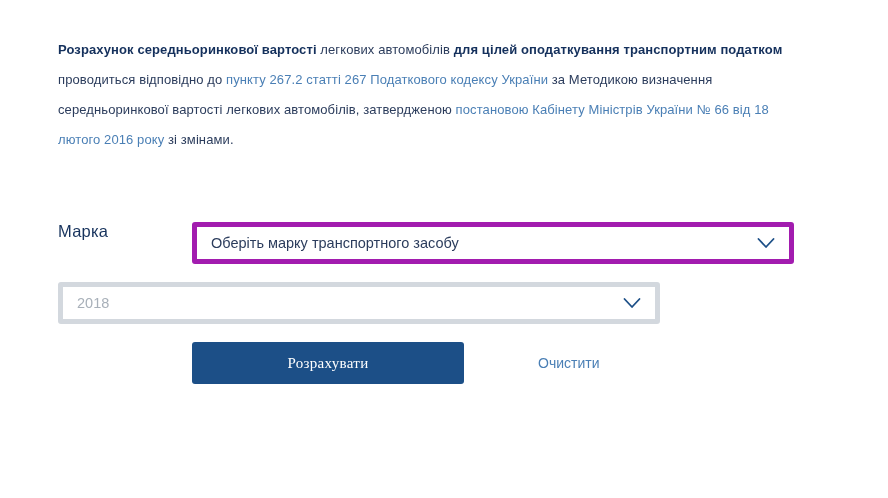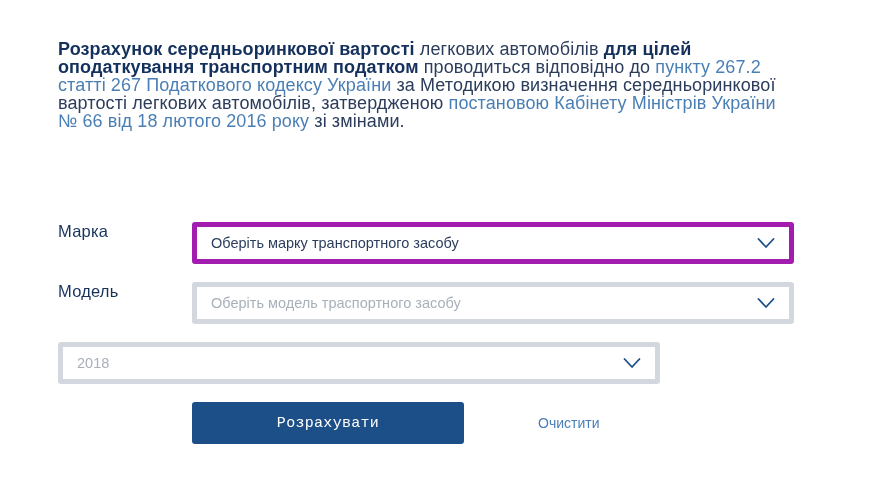--- a/index.html
+++ b/index.html
@@ -20,22 +20,22 @@
     height: 498px;
     box-sizing: border-box;
   }
 
   
   .intro {
     position: absolute;
     left: 58px;
     top: 22px;
     width: 740px;
-    font-size: 18px;
-    line-height: 18px;
+    font-size: 13px;
+    line-height: 30px;
     color: #1b2a49;
     letter-spacing: 0.1px;
   }
   .intro .bold {
     font-weight: bold;
     color: #14305c;
   }
   .intro .link {
     color: #4a7fb5;
     text-decoration: none;
@@ -109,21 +109,21 @@
     margin-top: 8px;
     padding-left: 134px;
   }
   .btn-primary {
     width: 272px;
     height: 42px;
     background: #1c4f87;
     color: #ffffff;
     border: none;
     border-radius: 3px;
-    font-family: Liberation Mono, monospace;
+    font-family: Liberation Serif, serif;
     font-size: 15px;
     letter-spacing: 0.3px;
     cursor: pointer;
   }
   .btn-link {
     margin-left: 74px;
     background: none;
     border: none;
     color: #4a7fb5;
     font-family: Liberation Sans, sans-serif;
@@ -148,31 +148,20 @@
       <div class="select">
         <span class="value">Оберіть марку транспортного засобу</span>
         <span class="chev">
           <svg width="18" height="12" viewBox="0 0 18 12" xmlns="http://www.w3.org/2000/svg">
             <polyline points="1.5,2 9,10 16.5,2" fill="none" stroke="#1c4f87" stroke-width="1.8" stroke-linecap="round" stroke-linejoin="round"></polyline>
           </svg>
         </span>
       </div>
     </div>
 
-    <div class="row">
-      <div class="row-label">Модель</div>
-      <div class="select disabled">
-        <span class="value">Оберіть модель траспортного засобу</span>
-        <span class="chev">
-          <svg width="18" height="12" viewBox="0 0 18 12" xmlns="http://www.w3.org/2000/svg">
-            <polyline points="1.5,2 9,10 16.5,2" fill="none" stroke="#1c4f87" stroke-width="1.8" stroke-linecap="round" stroke-linejoin="round"></polyline>
-          </svg>
-        </span>
-      </div>
-    </div>
 
     <div class="row">
       <div class="select disabled">
         <span class="value">2018</span>
         <span class="chev">
           <svg width="18" height="12" viewBox="0 0 18 12" xmlns="http://www.w3.org/2000/svg">
             <polyline points="1.5,2 9,10 16.5,2" fill="none" stroke="#1c4f87" stroke-width="1.8" stroke-linecap="round" stroke-linejoin="round"></polyline>
           </svg>
         </span>
       </div>

